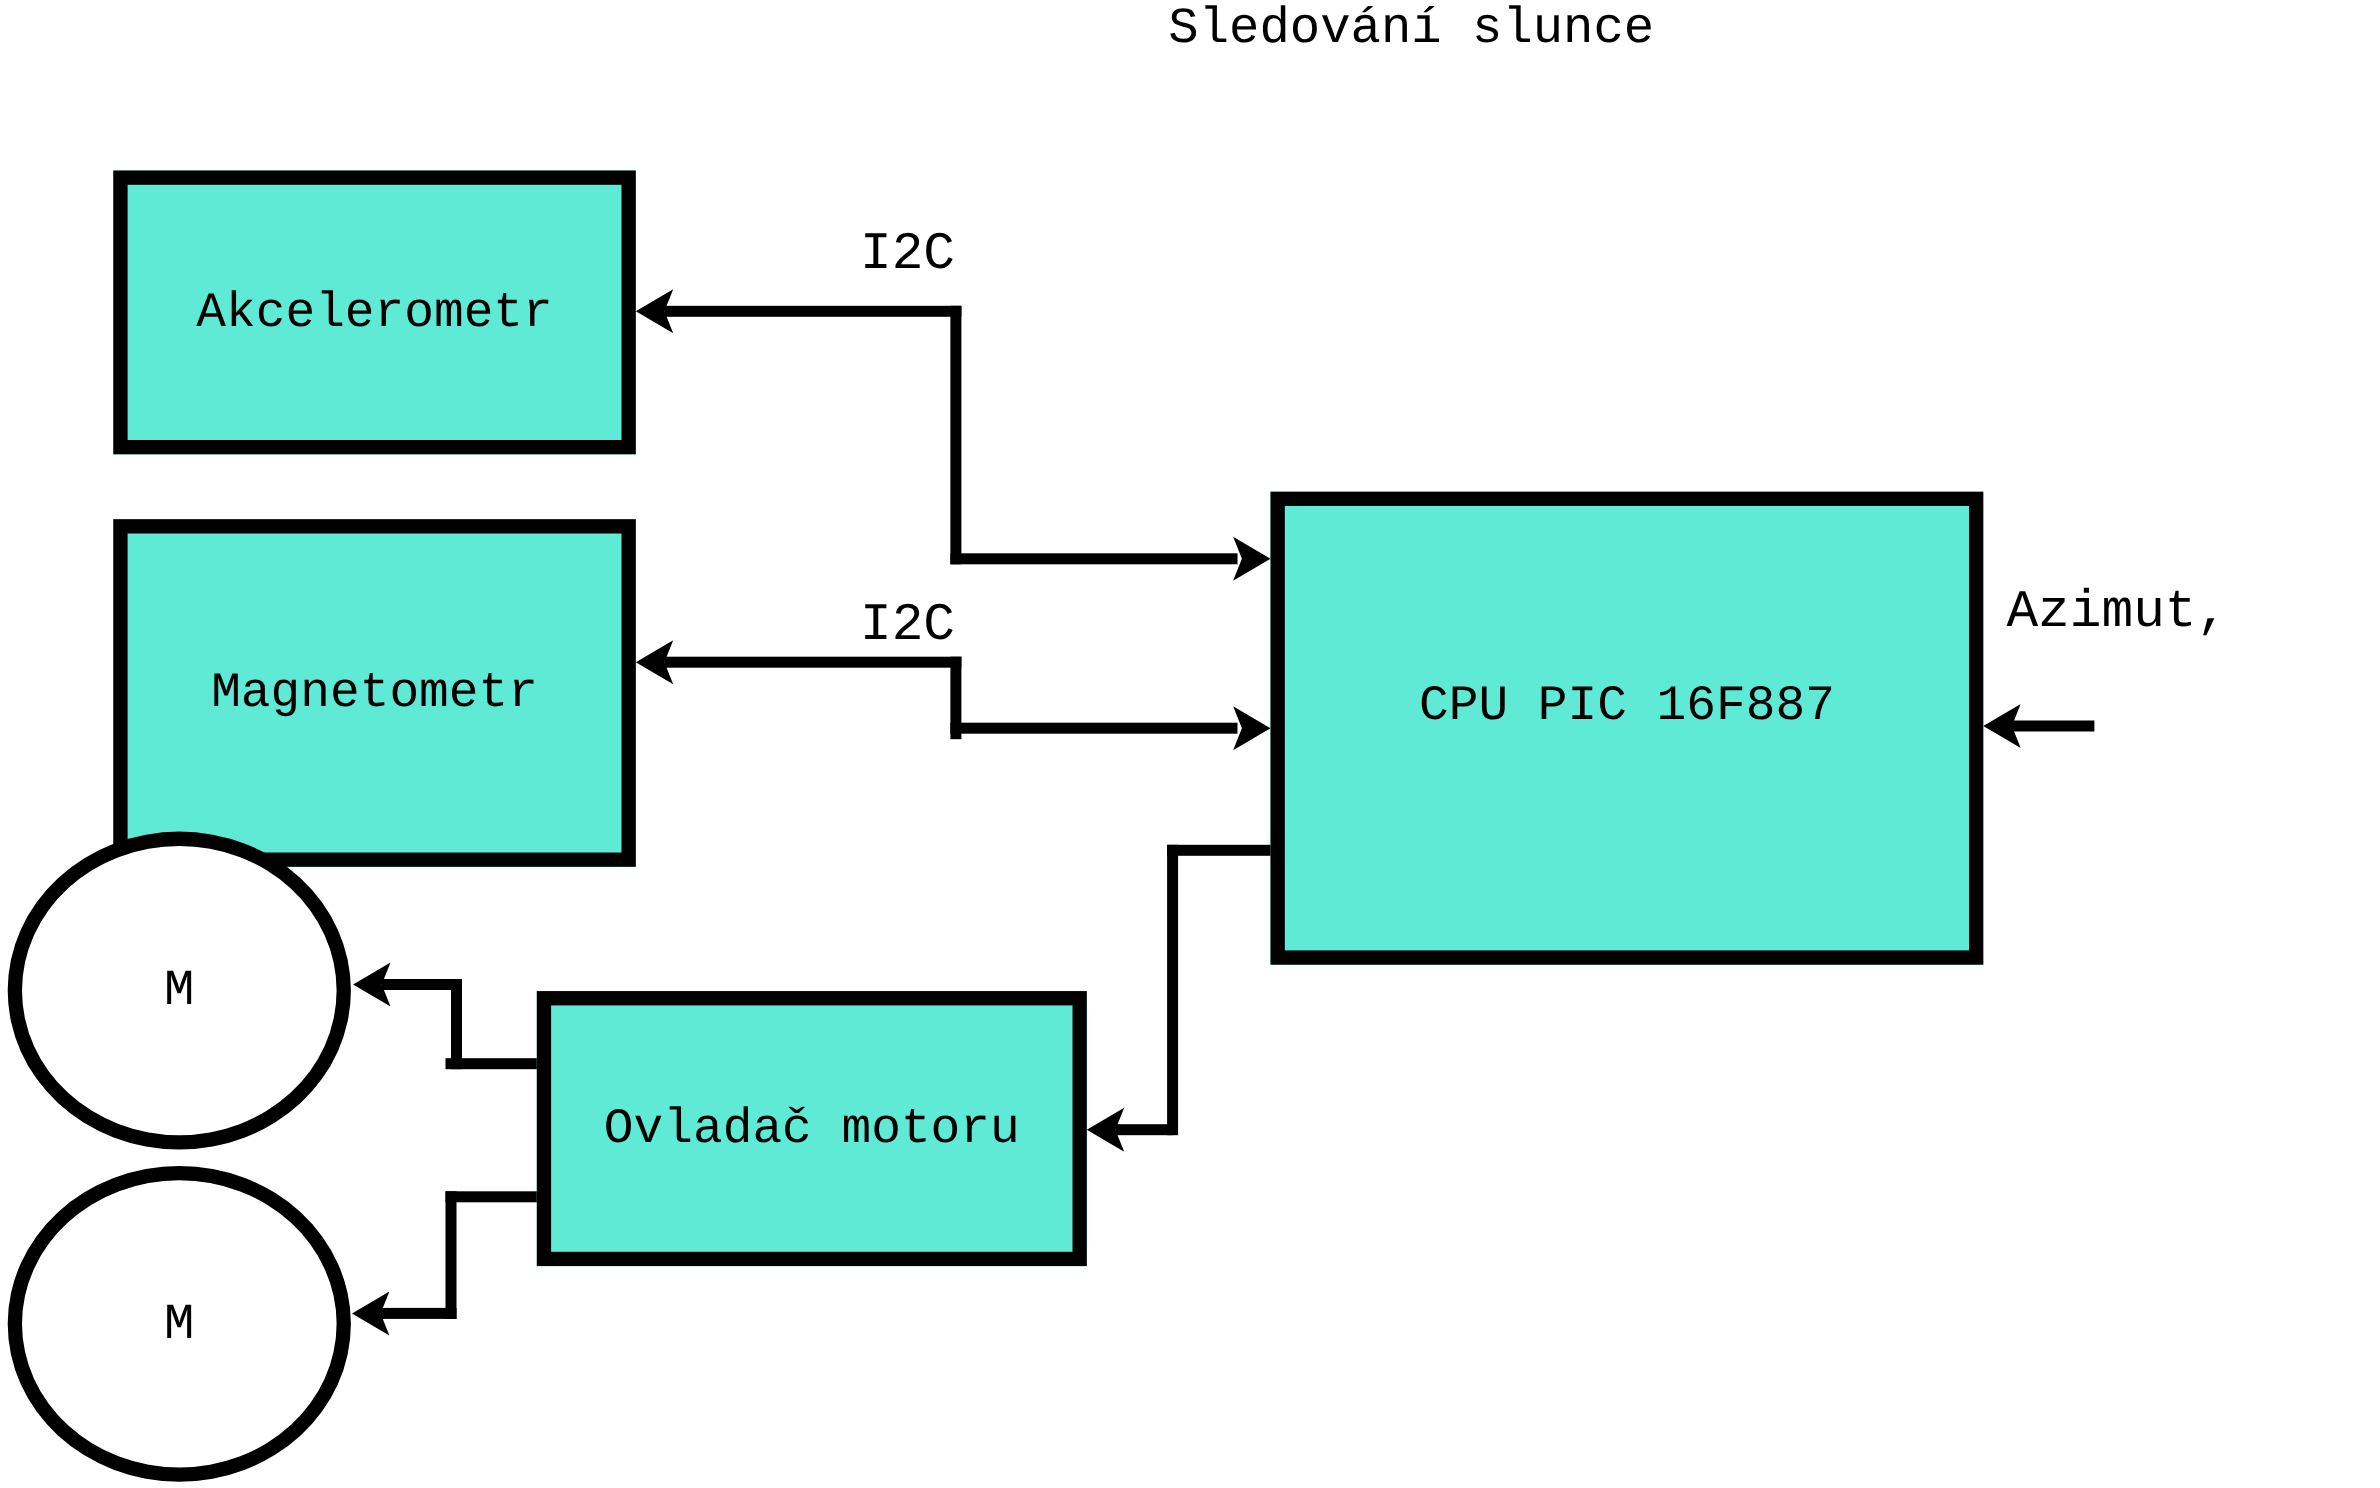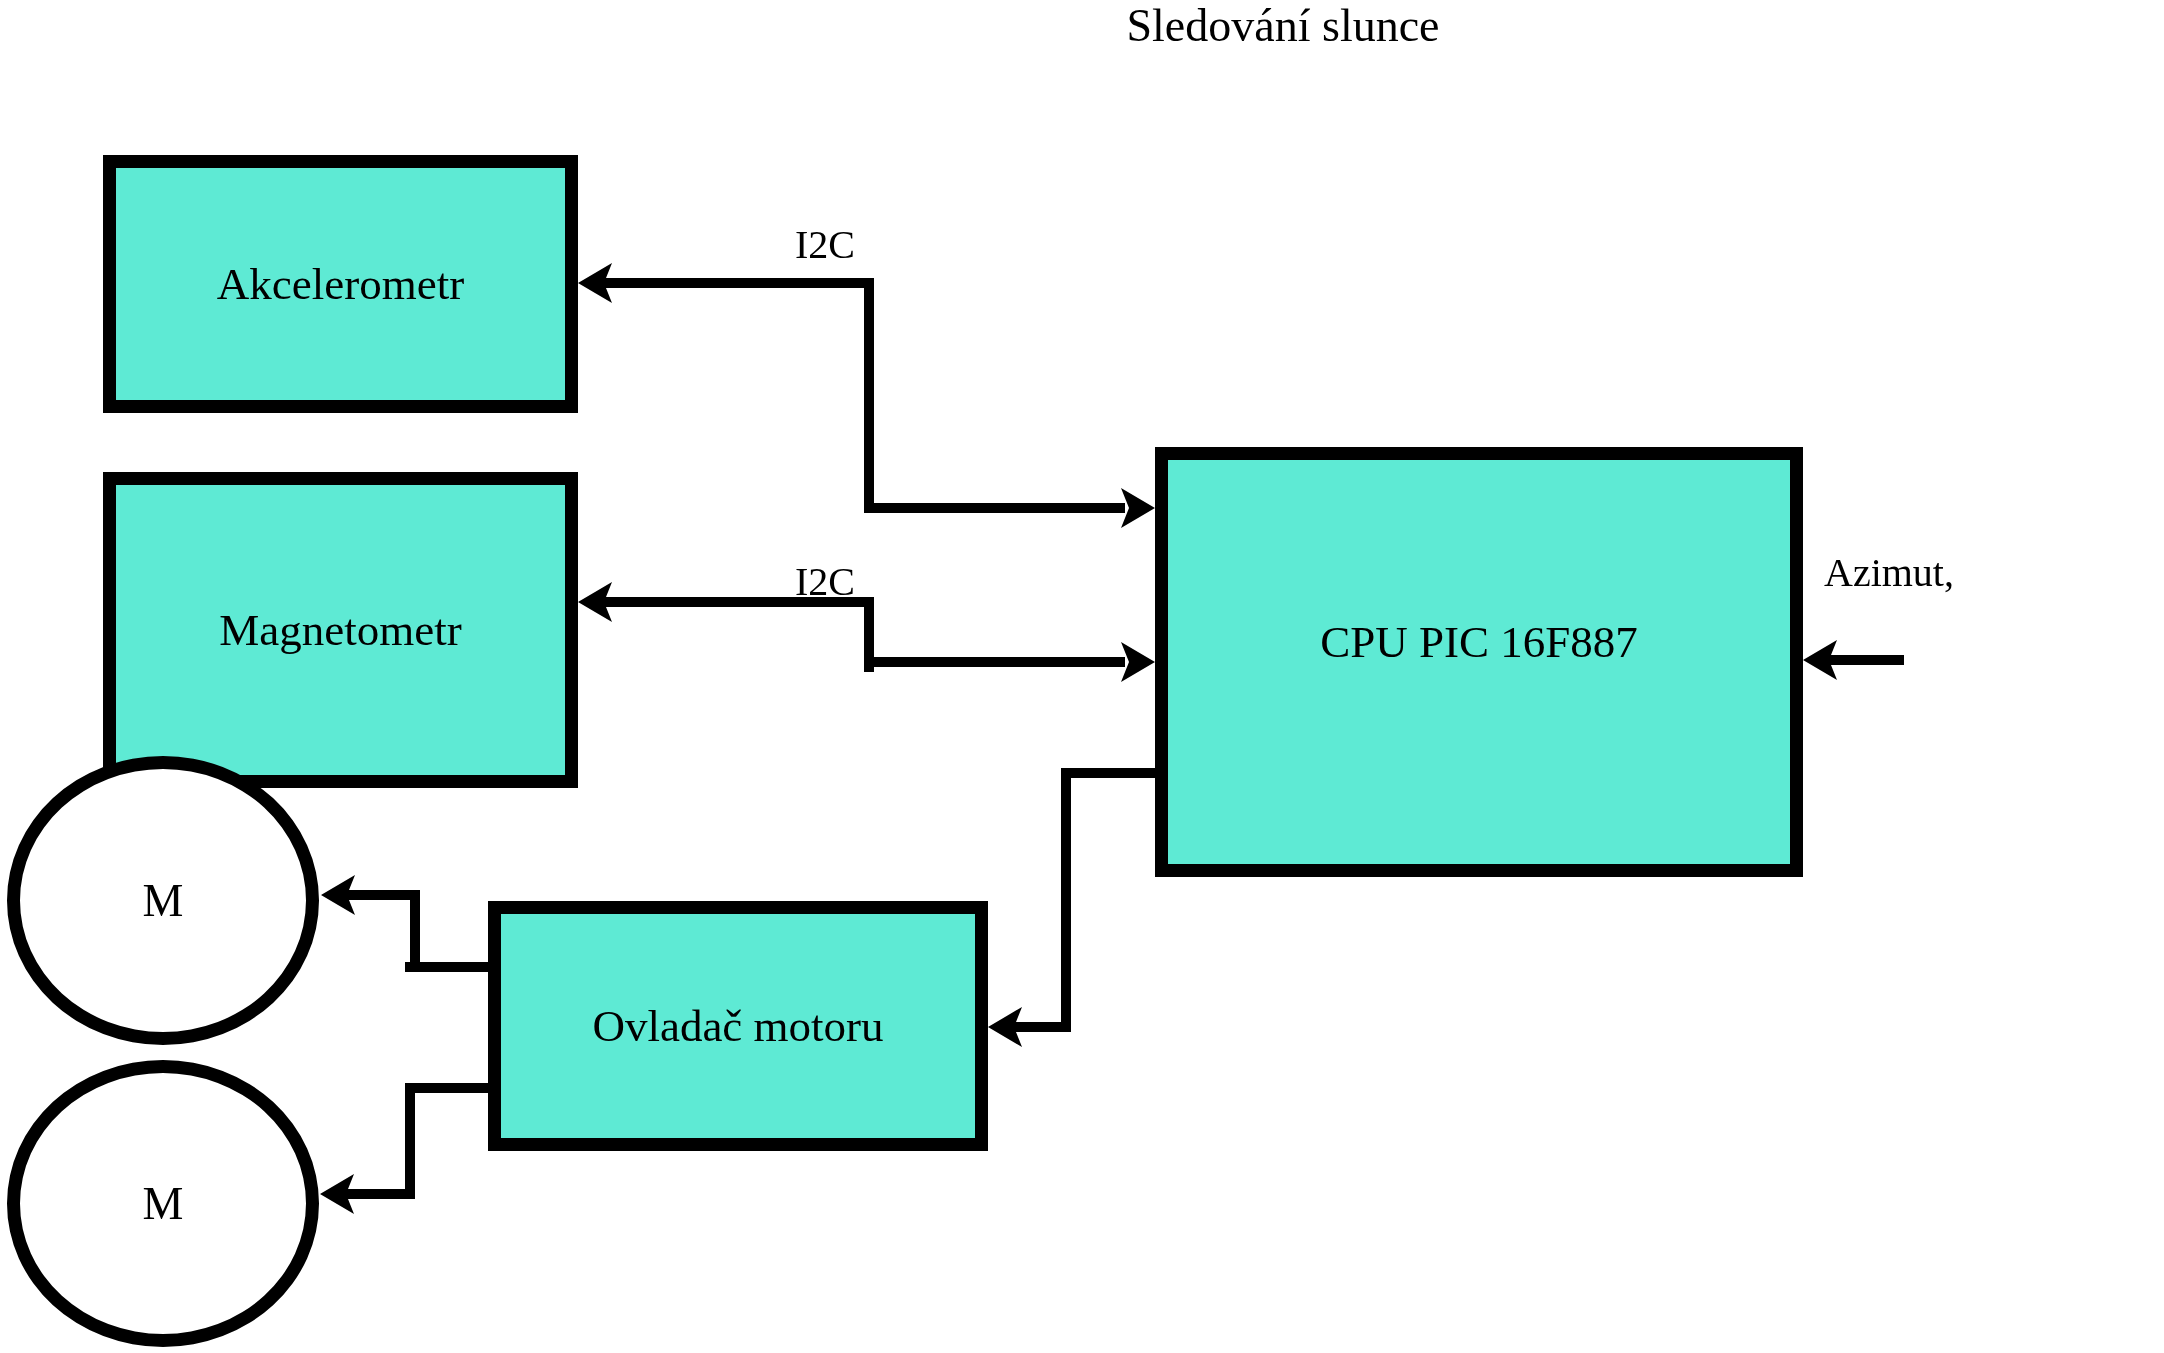--- a/index.html
+++ b/index.html
@@ -1,20 +1,20 @@
 <!DOCTYPE html>
 <html><head>
 <meta charset="utf-8">
 <style>
   html,body{margin:0;padding:0;background:#fff;}
   .canvas{
     position:relative;
     width:2164px;height:1353px;
     background:#ffffff;
-    font-family:Liberation Serif, serif;
+    font-family:Liberation Mono, monospace;
     color:#000;
     overflow:hidden;
   }
   .diagram-title{
     position:absolute;left:1033px;top:0px;width:500px;
     text-align:center;font-size:46px;line-height:1.15;
   }
   .block{
     position:absolute;
     border:13px solid #000;
@@ -33,21 +33,21 @@
     background:#fff;
     display:flex;align-items:center;justify-content:center;
     font-size:46px;
     box-sizing:border-box;
   }
   .motor.m1{left:7px;top:756px;width:312px;height:289px;}
   .motor.m2{left:7px;top:1060px;width:312px;height:287px;}
   .line{position:absolute;background:#000;}
   .arrow{position:absolute;display:block;}
   .floating-label{
-    position:absolute;font-size:40px;white-space:nowrap;margin-top:16px;
+    position:absolute;font-size:48px;white-space:nowrap;
   }
   .i2c-1{left:725px;top:205px;width:200px;text-align:center;}
   .i2c-2{left:725px;top:542px;width:200px;text-align:center;}
   .azimut{left:1824px;top:528px;line-height:58px;text-align:right;}
 </style>
 </head>
 <body>
 
 <div class="canvas">
 

